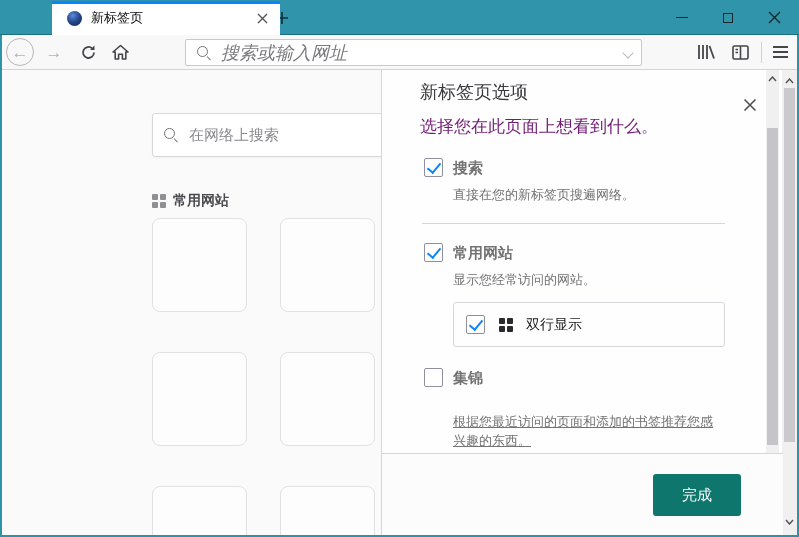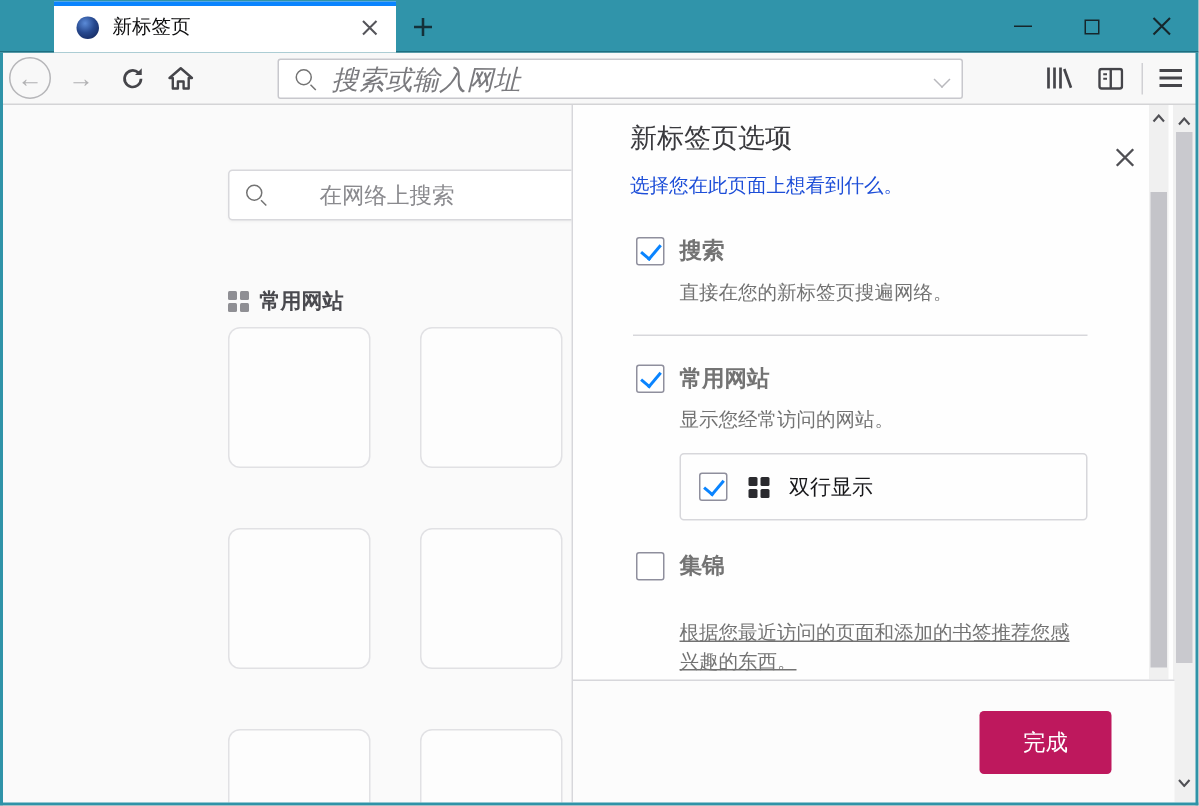--- a/index.html
+++ b/index.html
@@ -7,21 +7,21 @@
   .window { position:relative; width:799px; height:537px; background:#fafafa; overflow:hidden; }
 
   
   .frame-left  { position:absolute; left:0; top:35px; width:2px; bottom:0; background:#2f93a8; z-index:60; }
   .frame-right { position:absolute; right:0; top:35px; width:2px; bottom:0; background:#2f93a8; z-index:60; }
   .frame-bottom{ position:absolute; left:0; bottom:0; width:799px; height:2px; background:#2f93a8; z-index:60; }
 
   
   .titlebar { position:absolute; left:0; top:0; width:799px; height:35px; background:#3094aa; z-index:30; }
   .titlebar::after { content:""; position:absolute; left:0; bottom:0; width:100%; height:1px; background:#1d6e80; }
-  .tab { position:absolute; left:36px; top:1px; width:228px; height:34px; background:#fff; z-index:5; display:flex; align-items:center; }
+  .tab { position:absolute; left:52px; top:1px; width:228px; height:34px; background:#fff; z-index:5; display:flex; align-items:center; }
   .tab-accent { position:absolute; left:0; top:0; width:100%; height:3px; background:#0a84ff; }
   .favicon { width:15px; height:15px; border-radius:50%; margin-left:15px; flex:none;
              background:radial-gradient(circle at 38% 30%, #5b8bd8 0%, #27498f 45%, #0e1e50 100%); }
   .tab-title { margin-left:9px; font-size:13px; color:#0c0c0d; white-space:nowrap; overflow:hidden; flex:1; }
   .tab-close { flex:none; width:24px; height:24px; margin-right:6px; display:flex; align-items:center; justify-content:center; }
   .newtab-btn { position:absolute; left:268px; top:4px; width:28px; height:28px; display:flex; align-items:center; justify-content:center; }
   .win-controls { position:absolute; right:2px; top:0; height:35px; display:flex; }
   .win-btn { width:46px; height:35px; display:flex; align-items:center; justify-content:center; }
   .glyph-minus { width:12px; height:0; border-top:1.6px solid #16262b; }
   .glyph-max { width:10px; height:10px; border:1.6px solid #16262b; }
@@ -39,56 +39,56 @@
   .url-chevron { position:absolute; right:9px; top:11px; width:8px; height:8px; }
   .url-chevron::before { content:""; position:absolute; width:7px; height:7px; border-right:1.6px solid #b9b9be; border-bottom:1.6px solid #b9b9be; transform:rotate(45deg); top:-2px; }
   .toolbar-sep { position:absolute; left:761px; top:7px; width:1px; height:21px; background:#d0d0d4; }
   .burger { display:flex; flex-direction:column; gap:3px; }
   .burger span { width:15px; height:2px; background:#45454a; }
 
   
   .content { position:absolute; left:0; top:70px; width:799px; height:465px; background:#fafafa; overflow:hidden; }
 
   
-  .page-searchbox { position:absolute; left:152px; top:43px; width:300px; height:34px; background:#fff; border:1px solid #d8d8dc; border-radius:3px; display:flex; align-items:center; box-shadow:0 1px 2px rgba(0,0,0,0.04);gap:24px; }
+  .page-searchbox { position:absolute; left:152px; top:43px; width:300px; height:44px; background:#fff; border:1px solid #d8d8dc; border-radius:3px; display:flex; align-items:center; box-shadow:0 1px 2px rgba(0,0,0,0.04); }
   .page-search-text { font-size:15px; color:#8a8a8e; margin-left:10px; }
   .topsites-head { position:absolute; left:152px; top:122px; display:flex; align-items:center; gap:7px; }
   .grid-icon { display:grid; grid-template-columns:6px 6px; grid-template-rows:6px 6px; gap:2px; }
   .grid-icon span { background:#8f8f94; border-radius:1px; }
   .grid-icon.dark span { background:#2a2a2e; }
   .topsites-label { font-size:14px; font-weight:bold; color:#4a4a4f; }
   .tiles { position:absolute; left:152px; top:148px; display:grid; grid-template-columns:95px 95px; column-gap:33px; row-gap:40px; }
   .tile { width:95px; height:94px; background:#fdfdfd; border:1px solid #e1e1e4; border-radius:8px; }
 
   
   .panel { position:absolute; left:381px; top:0; width:401px; height:465px; background:#fefefe; border-left:1px solid #d7d7db; z-index:10; }
   .panel-title { position:absolute; left:38px; top:10px; font-size:18px; color:#3a3a3e; }
   .panel-close { position:absolute; left:358px; top:25px; width:20px; height:20px; display:flex; align-items:center; justify-content:center; }
-  .panel-subtitle { position:absolute; left:38px; top:45px; font-size:13px; color:#1d4ed8; }
+  .panel-subtitle { position:absolute; left:38px; top:45px; font-size:17px; color:#701a75; }
 
   .checkbox { position:absolute; width:19px; height:19px; background:#fff; border:1px solid #8f8f9d; border-radius:2px; }
   .checkbox.checked::after { content:""; position:absolute; left:5px; top:1px; width:6px; height:11px;
       border-right:2.4px solid #0a84ff; border-bottom:2.4px solid #0a84ff; transform:rotate(40deg); }
   .opt-label { position:absolute; font-size:15px; font-weight:bold; color:#737373; line-height:20px; }
   .opt-desc { position:absolute; font-size:13px; color:#737373; line-height:19px; }
   .divider { position:absolute; left:40px; width:303px; height:1px; background:#d7d7db; }
 
   .subbox { position:absolute; left:71px; top:232px; width:272px; height:45px; background:#fefefe; border:1px solid #d7d7db; border-radius:3px; display:flex; align-items:center; }
   .subbox .checkbox { position:relative; margin-left:12px; flex:none; }
   .subbox .grid-icon { margin-left:14px; }
   .subbox-label { font-size:14px; color:#18181b; margin-left:13px; }
 
   
   .panel-scrollbar { position:absolute; left:384px; top:0; width:13px; height:383px; background:#f0f0f0; }
   .panel-scroll-thumb { position:absolute; left:1px; top:58px; width:11px; height:317px; background:#c4c4c9; }
   .scroll-arrow { position:absolute; left:0; width:13px; height:14px; display:flex; align-items:center; justify-content:center; }
 
   
   .panel-footer { position:absolute; left:0; top:383px; width:401px; height:82px; background:#fcfcfc; border-top:1px solid #d7d7db; }
-  .done-btn { position:absolute; left:271px; top:20px; width:88px; height:42px; background:#be185d; border:none; border-radius:3px; color:#fff; font-size:15px; font-family:"Liberation Sans", sans-serif; display:flex; align-items:center; justify-content:center; }
+  .done-btn { position:absolute; left:271px; top:20px; width:88px; height:42px; background:#0f766e; border:none; border-radius:3px; color:#fff; font-size:15px; font-family:"Liberation Sans", sans-serif; display:flex; align-items:center; justify-content:center; }
 
   
   .outer-scrollbar { position:absolute; left:782px; top:0; width:15px; height:465px; background:#f0f0f0; }
   .outer-scroll-thumb { position:absolute; left:2px; top:18px; width:11px; height:354px; background:#c9c9ce; }
 </style>
 </head>
 <body>
 
 <div class="window">
 

